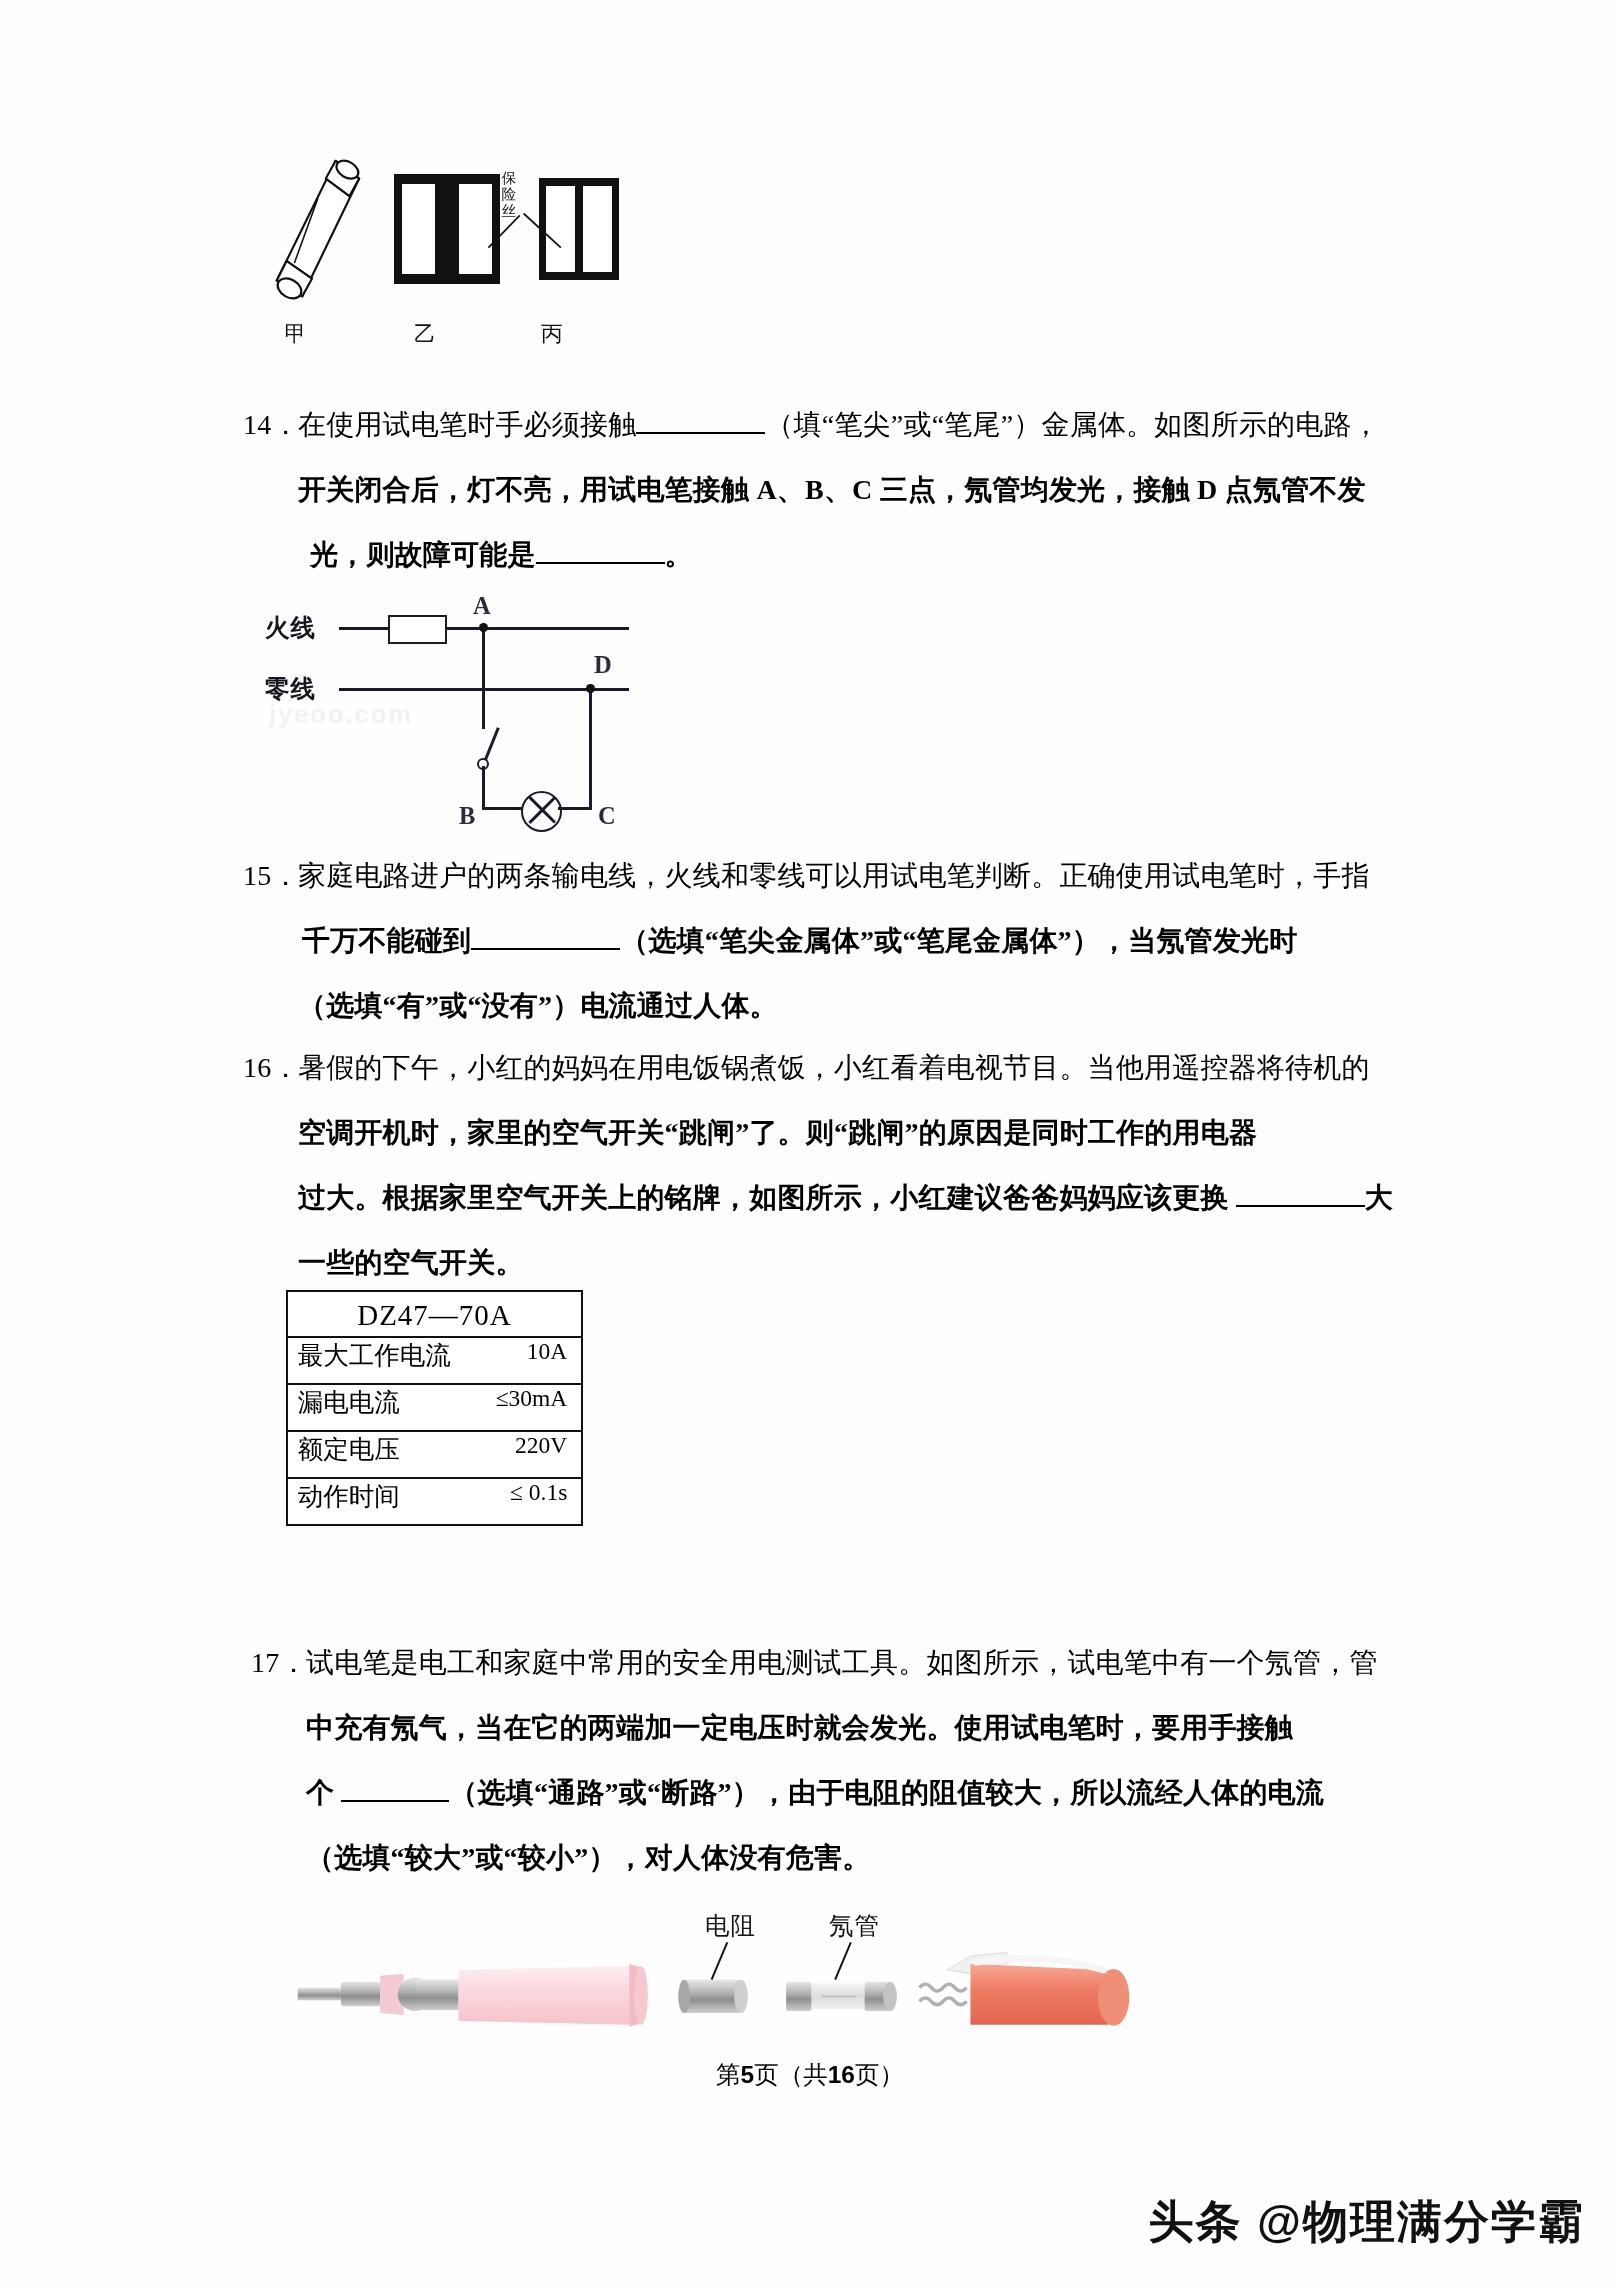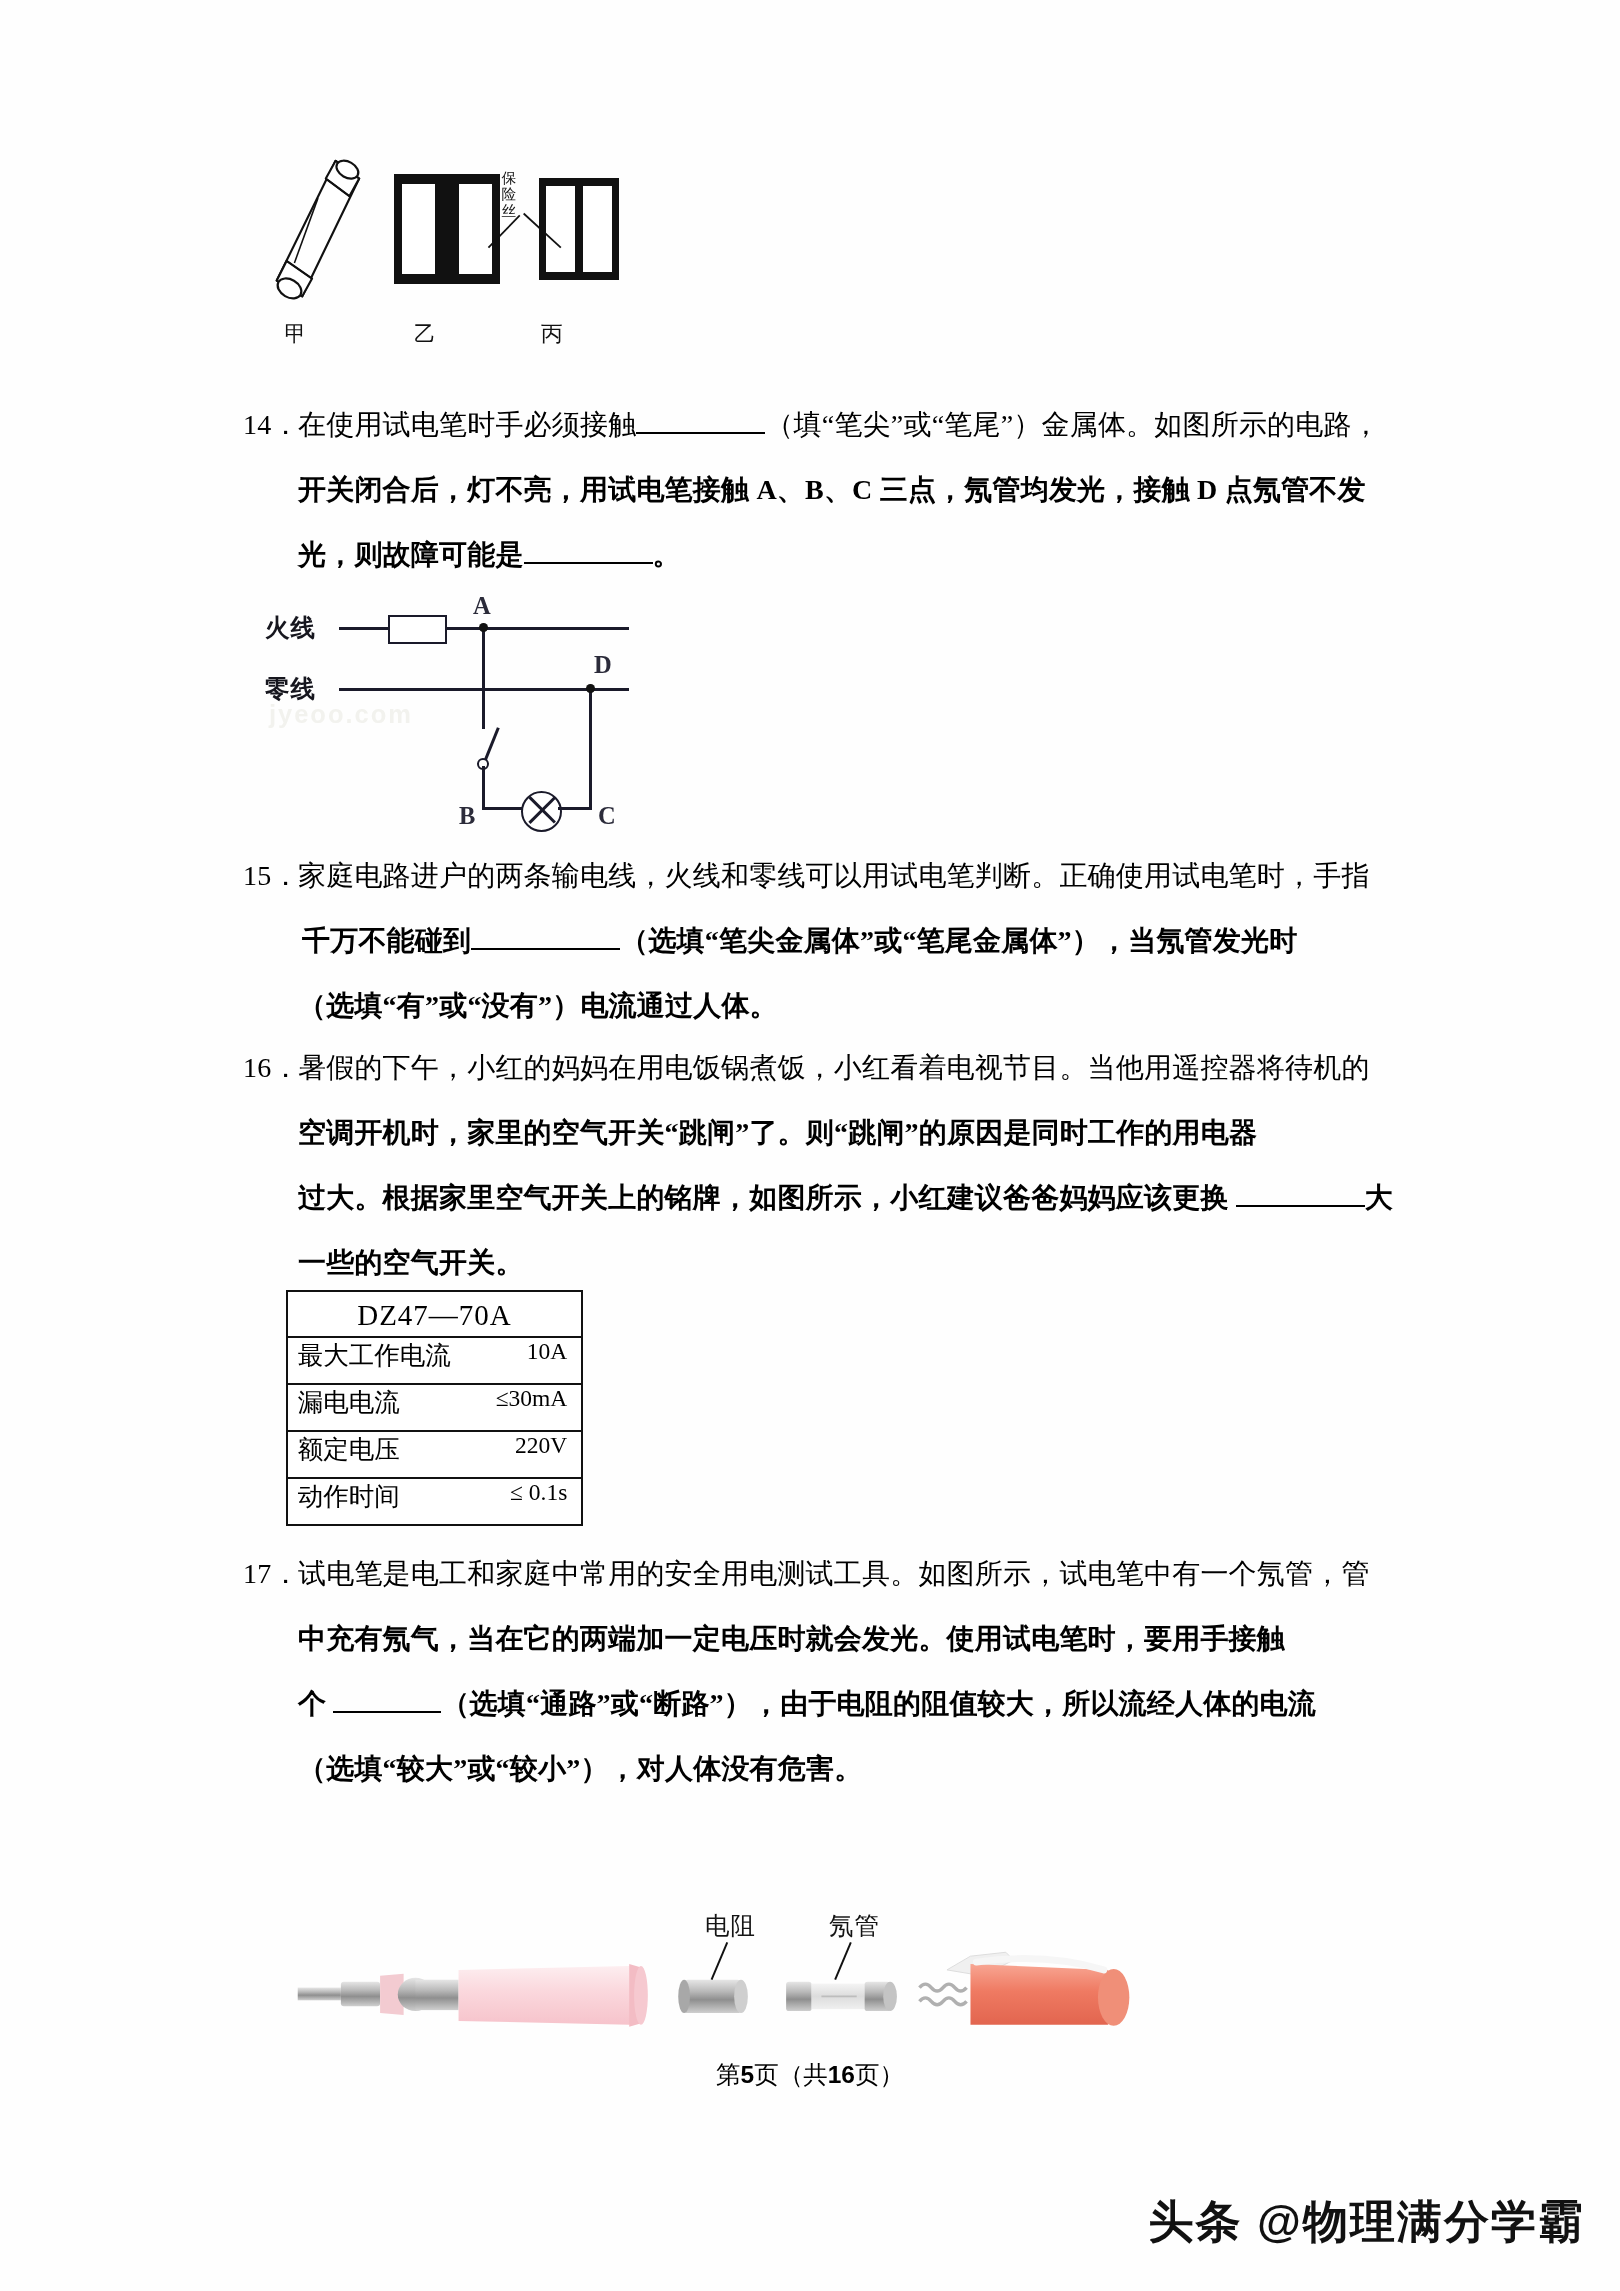--- a/index.html
+++ b/index.html
@@ -317,21 +317,21 @@
     <div class="qline">
       <span class="qnum">14．</span>
       <span class="qtext"><span>在使用试电笔时手必须接触</span><span class="blank b-130"></span><span>（填“笔尖”或“笔尾”）金属体。如图所示的电路，</span></span>
     </div>
     <div class="qline indent">
       <span class="qnum"></span>
       <span class="qtext" style="margin-left:0">开关闭合后，灯不亮，用试电笔接触 A、B、C 三点，氖管均发光，接触 D 点氖管不发</span>
     </div>
     <div class="qline indent">
       <span class="qnum"></span>
-      <span class="qtext" style="margin-left:0"><span>光，则故障可能是</span><span class="blank b-130"></span><span>。</span></span>
+      <span class="qtext" style="margin-left:12px"><span>光，则故障可能是</span><span class="blank b-130"></span><span>。</span></span>
     </div>
   </div>
 
   <div class="circ-fig">
     <div class="wm-inline" style="left:3.9px; top:116px;">jyeoo.com</div>
 
     <div class="cn-label" style="left:0px; top:27.4px;">火线</div>
     <div class="wire h" style="left:74px; top:43px; width:290px;"></div>
     <div class="fusebox-sym" style="left:123px; top:31px; width:55px; height:24.5px;"></div>
 
@@ -409,21 +409,21 @@
     <div class="plate-row">
       <span class="plate-k">额定电压</span>
       <span class="plate-v">220V</span>
     </div>
     <div class="plate-row">
       <span class="plate-k">动作时间</span>
       <span class="plate-v">≤ 0.1s</span>
     </div>
   </div>
 
-  <div class="qblock" style="top:1541px;">
+  <div class="qblock" style="top:1630px;margin-left:8px;">
     <div class="qline">
       <span class="qnum">17．</span>
       <span class="qtext">试电笔是电工和家庭中常用的安全用电测试工具。如图所示，试电笔中有一个氖管，管</span>
     </div>
     <div class="qline indent">
       <span class="qnum"></span>
       <span class="qtext" style="margin-left:0">中充有氖气，当在它的两端加一定电压时就会发光。使用试电笔时，要用手接触</span>
     </div>
     <div class="qline indent">
       <span class="qnum"></span>

